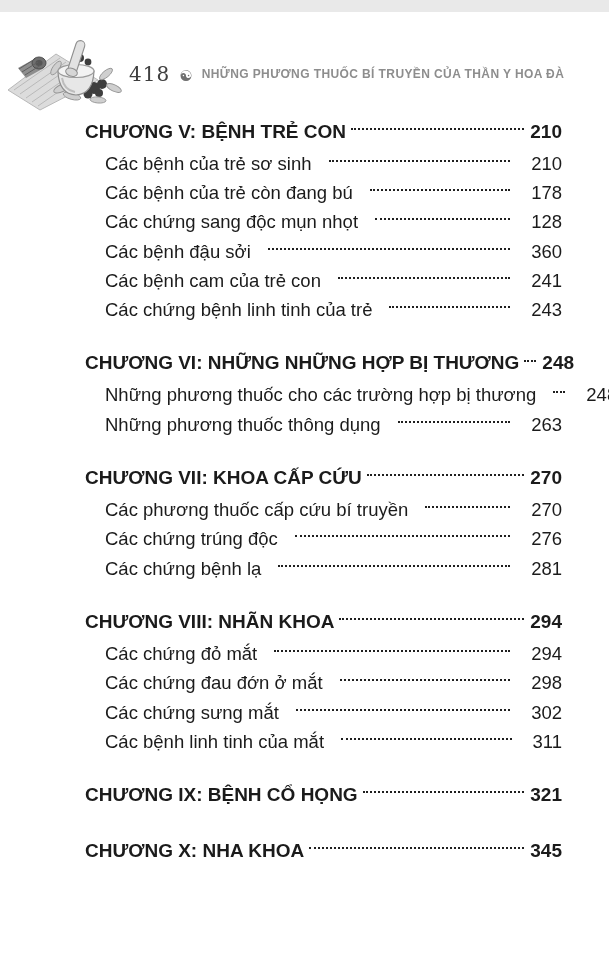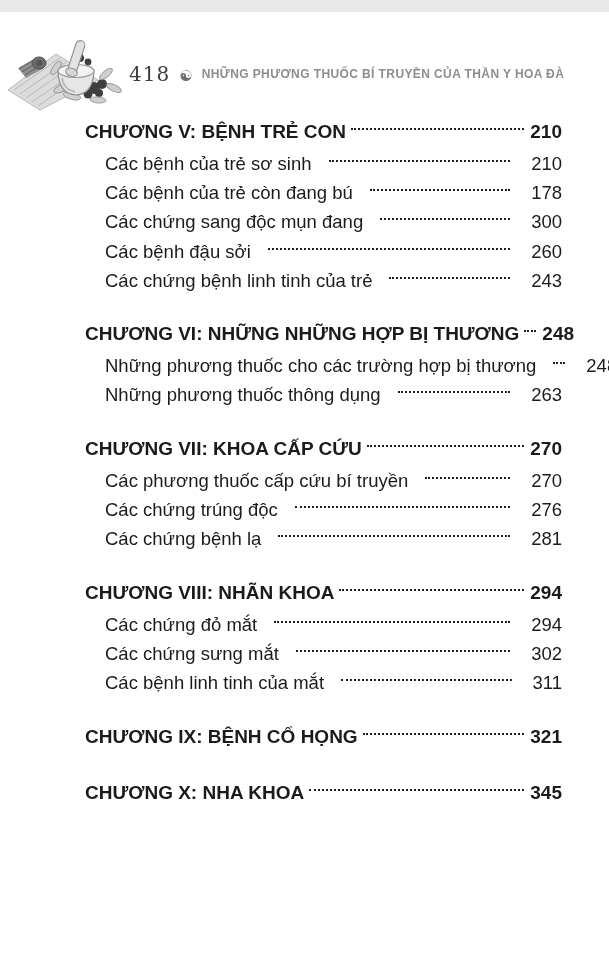--- a/index.html
+++ b/index.html
@@ -164,28 +164,33 @@
         <span class="label">Các bệnh của trẻ sơ sinh</span>
         <span class="dots"></span>
         <span class="pagenum">210</span>
       </div>
       <div class="row entry">
         <span class="label">Các bệnh của trẻ còn đang bú</span>
         <span class="dots"></span>
         <span class="pagenum">178</span>
       </div>
       <div class="row entry">
-        <span class="label">Các chứng sang độc mụn đang</span>
-        <span class="dots"></span>
-        <span class="pagenum">300</span>
+        <span class="label">Các chứng sang độc mụn nhọt</span>
+        <span class="dots"></span>
+        <span class="pagenum">128</span>
       </div>
       <div class="row entry">
         <span class="label">Các bệnh đậu sởi</span>
         <span class="dots"></span>
-        <span class="pagenum">260</span>
+        <span class="pagenum">360</span>
+      </div>
+      <div class="row entry">
+        <span class="label">Các bệnh cam của trẻ con</span>
+        <span class="dots"></span>
+        <span class="pagenum">241</span>
       </div>
       <div class="row entry">
         <span class="label">Các chứng bệnh linh tinh của trẻ</span>
         <span class="dots"></span>
         <span class="pagenum">243</span>
       </div>
     </section>
 
     <section class="chapter">
       <div class="row heading">
@@ -231,20 +236,25 @@
     <section class="chapter">
       <div class="row heading">
         <span class="label">CHƯƠNG VIII: NHÃN KHOA</span>
         <span class="dots"></span>
         <span class="pagenum">294</span>
       </div>
       <div class="row entry">
         <span class="label">Các chứng đỏ mắt</span>
         <span class="dots"></span>
         <span class="pagenum">294</span>
+      </div>
+      <div class="row entry">
+        <span class="label">Các chứng đau đớn ở mắt</span>
+        <span class="dots"></span>
+        <span class="pagenum">298</span>
       </div>
       <div class="row entry">
         <span class="label">Các chứng sưng mắt</span>
         <span class="dots"></span>
         <span class="pagenum">302</span>
       </div>
       <div class="row entry">
         <span class="label">Các bệnh linh tinh của mắt</span>
         <span class="dots"></span>
         <span class="pagenum">311</span>

